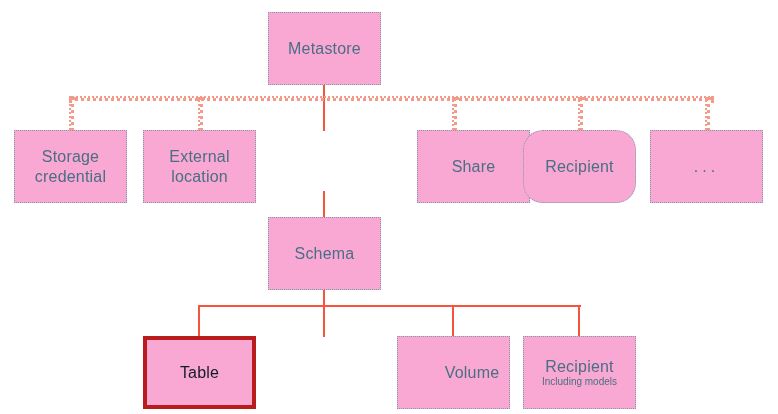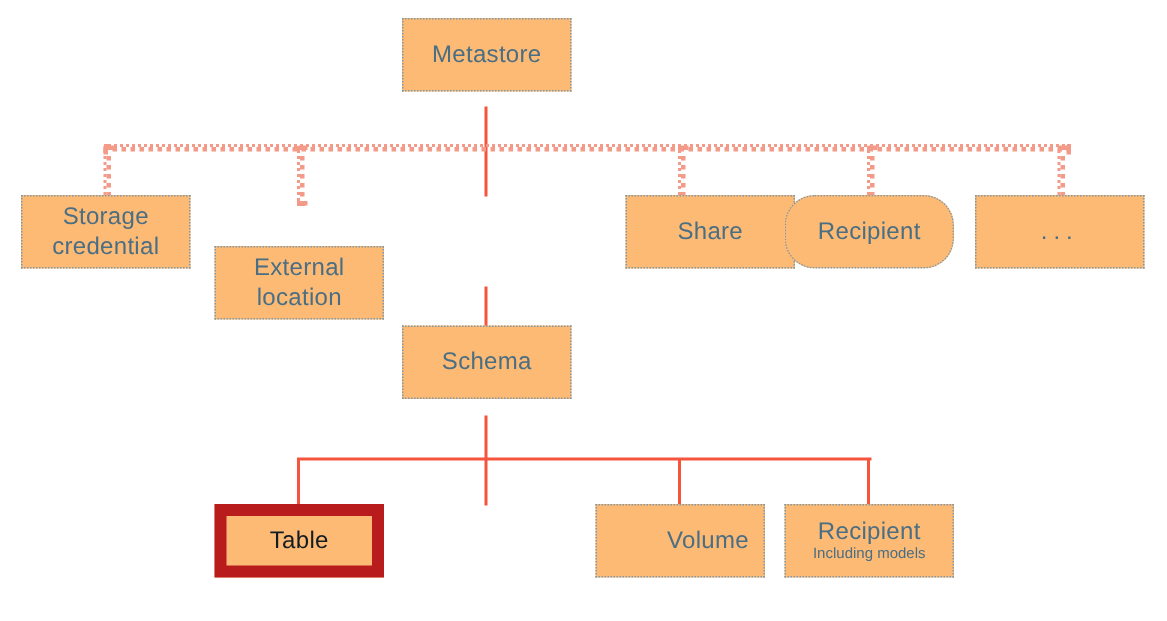--- a/index.html
+++ b/index.html
@@ -1,26 +1,26 @@
 <!DOCTYPE html>
 <html><head>
 <meta charset="utf-8">
 <style>
   html,body{margin:0;padding:0;background:#ffffff;}
   .canvas{
     position:relative;width:778px;height:414px;background:#ffffff;
     font-family:"Liberation Sans",sans-serif;overflow:hidden;
   }
   .node{
-    position:absolute;box-sizing:border-box;width:113px;height:49px;
-    background:#fdba74;border:1.5px dotted #7e98a8;color:#4a6e83;
+    position:absolute;box-sizing:border-box;width:113px;height:73px;
+    background:#f9a8d4;border:1.5px dotted #7e98a8;color:#4a6e83;
     display:flex;flex-direction:column;align-items:center;justify-content:center;
     text-align:center;font-size:16px;line-height:1.2;letter-spacing:.2px;
   }
-  .node--highlight{border:8px solid #b91c1c;color:#121c24;align-items:center;}
+  .node--highlight{border:4px solid #b91c1c;color:#121c24;align-items:center;}
   .node--ellipsis{letter-spacing:4px;}
   .node .sub{font-size:10px;line-height:1.15;display:block;width:78px;letter-spacing:0;}
   .vline{position:absolute;width:0;border-left:2px solid #f4553c;}
   .hline{position:absolute;height:0;border-top:2px solid #f4553c;}
   .dotted{border-color:#f49a88;border-style:dotted;}
 </style>
 </head>
 <body>
 
 <div class="canvas">
@@ -39,21 +39,21 @@
   <div class="vline" style="left:452px;top:306px;height:31px;"></div>
   <div class="vline" style="left:578px;top:306px;height:31px;"></div>
 
   <div class="node" style="left:268px;top:12px;">
     <span>Metastore</span>
   </div>
 
   <div class="node" style="left:14px;top:130px;">
     <span>Storage credential</span>
   </div>
-  <div class="node" style="left:143px;top:130px;margin-top:34px;">
+  <div class="node" style="left:143px;top:130px;">
     <span>External location</span>
   </div>
   <div class="node" style="left:381px;top:130px;margin-left:36px;">
     <span>Share</span>
   </div>
   <div class="node" style="left:523px;top:130px;border-radius:20px;">
     <span>Recipient</span>
   </div>
   <div class="node node--ellipsis" style="left:650px;top:130px;">
     <span>...</span>

